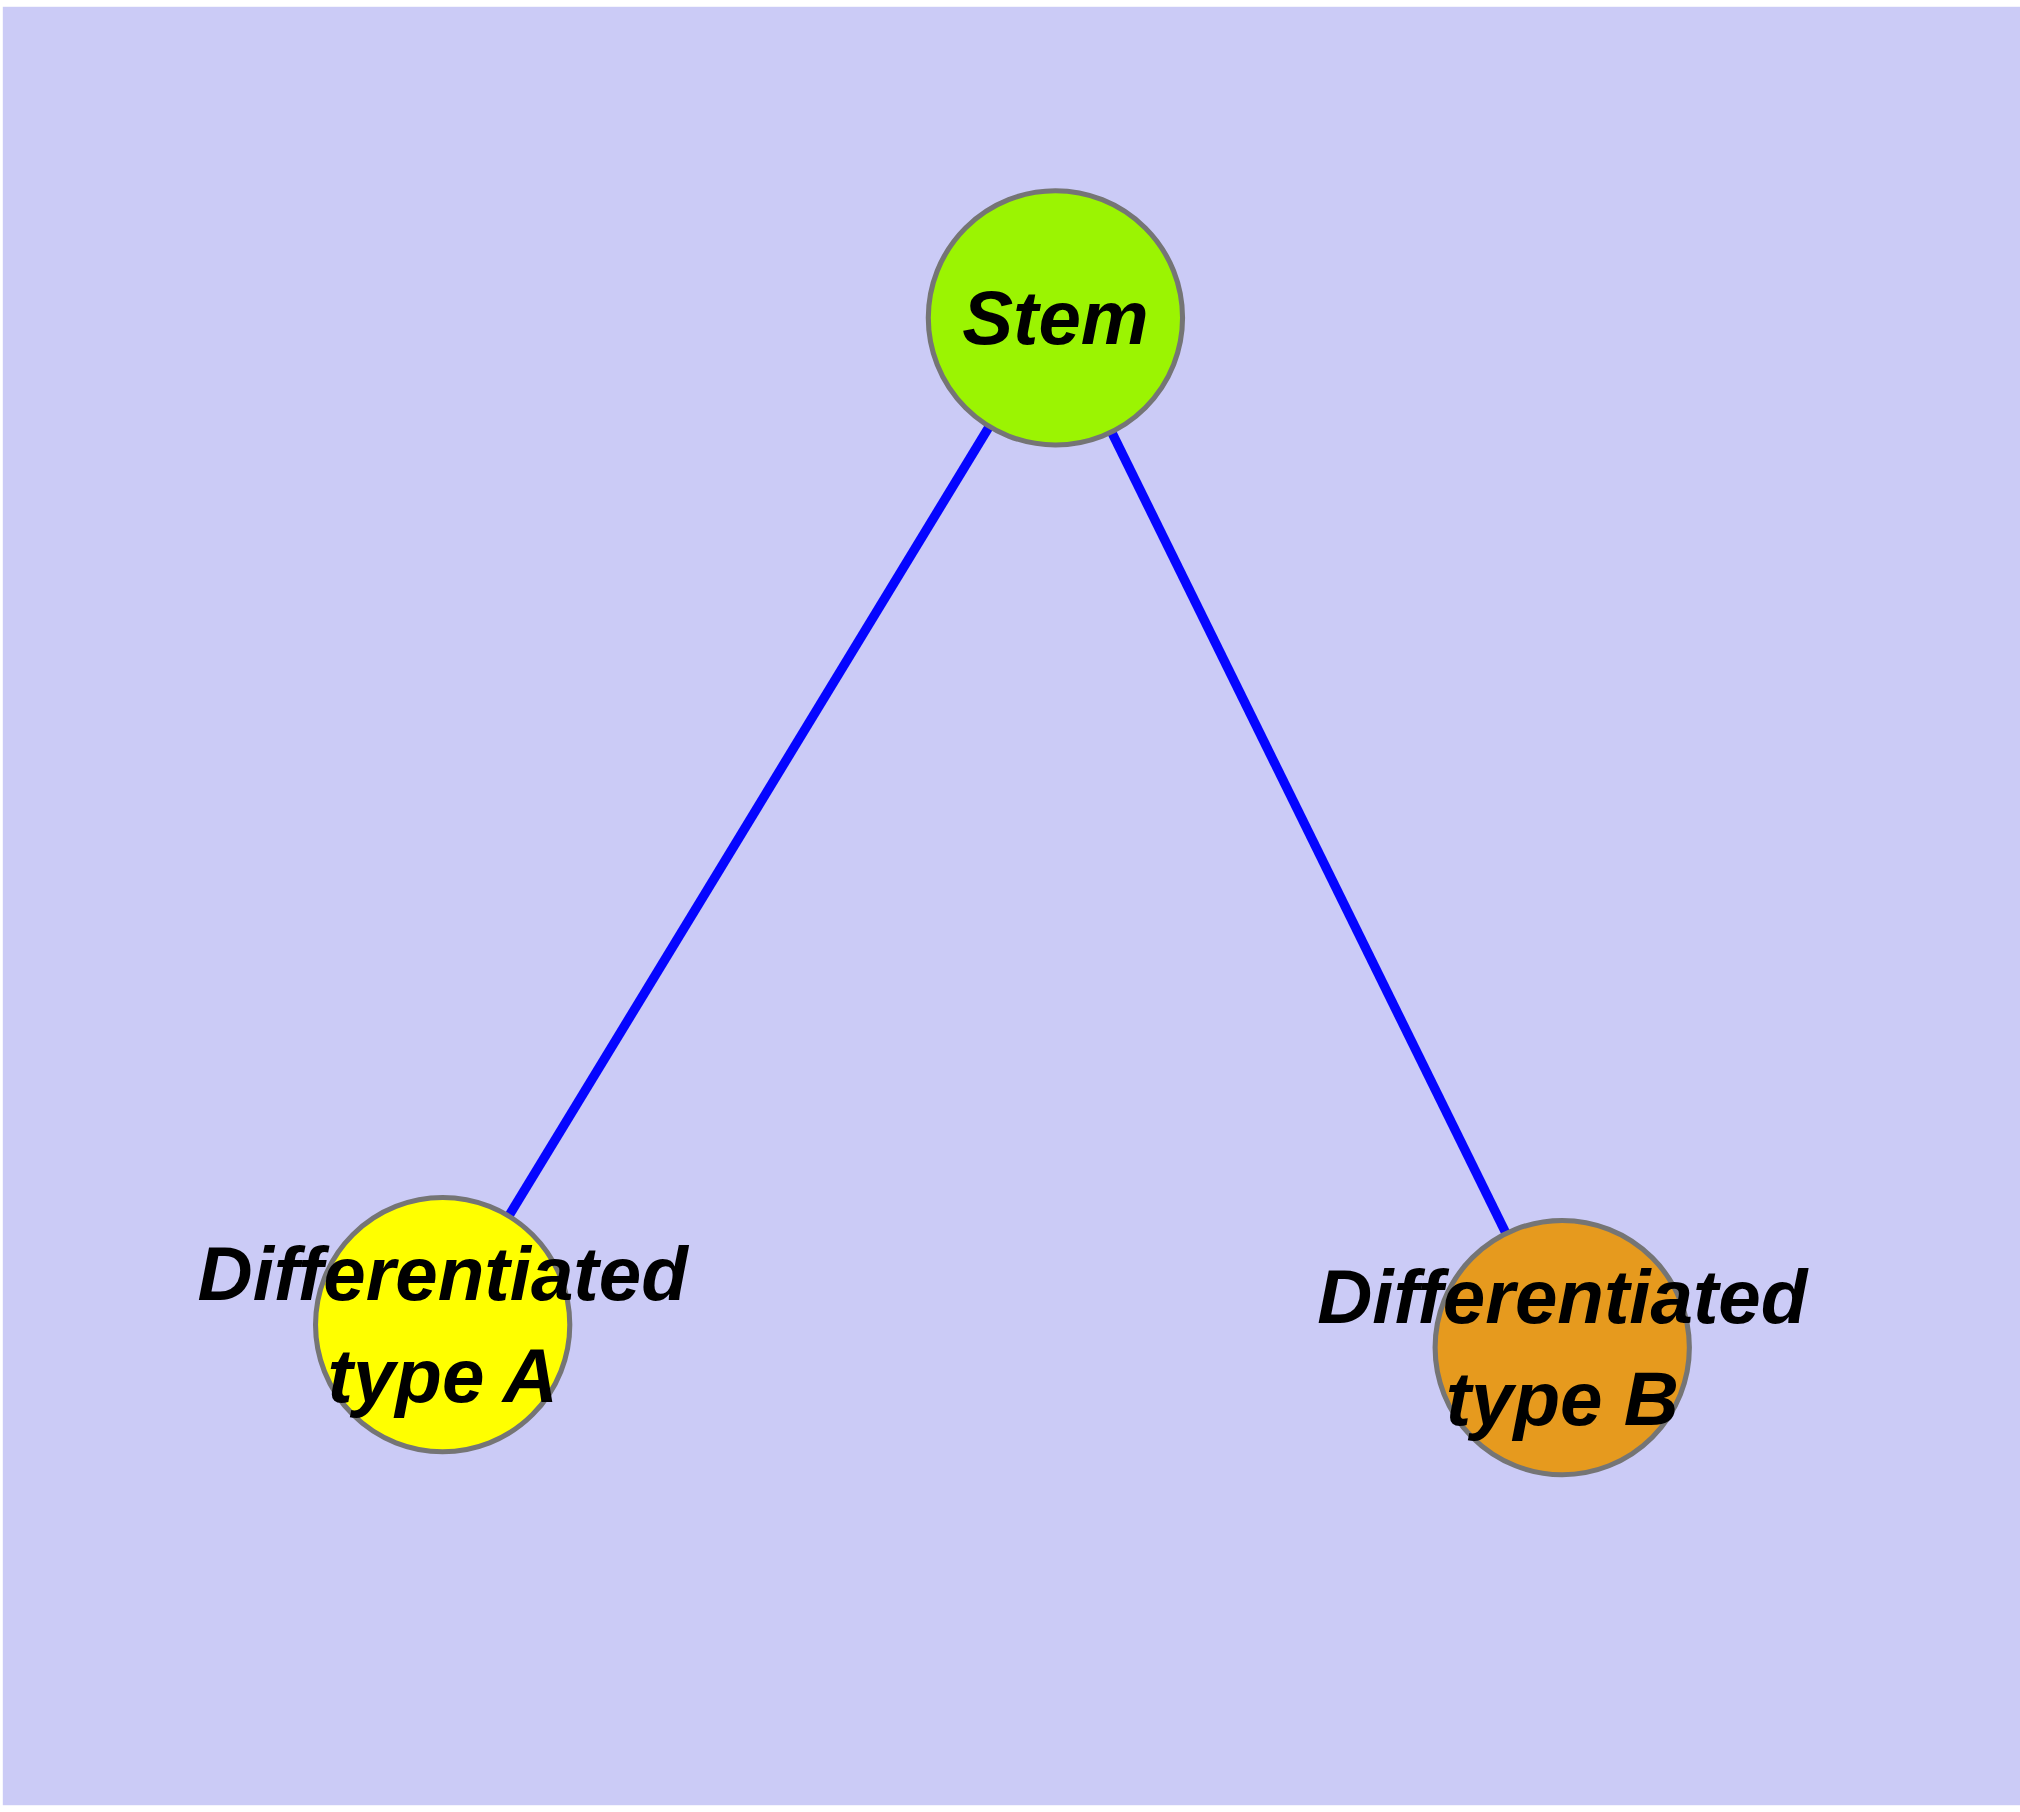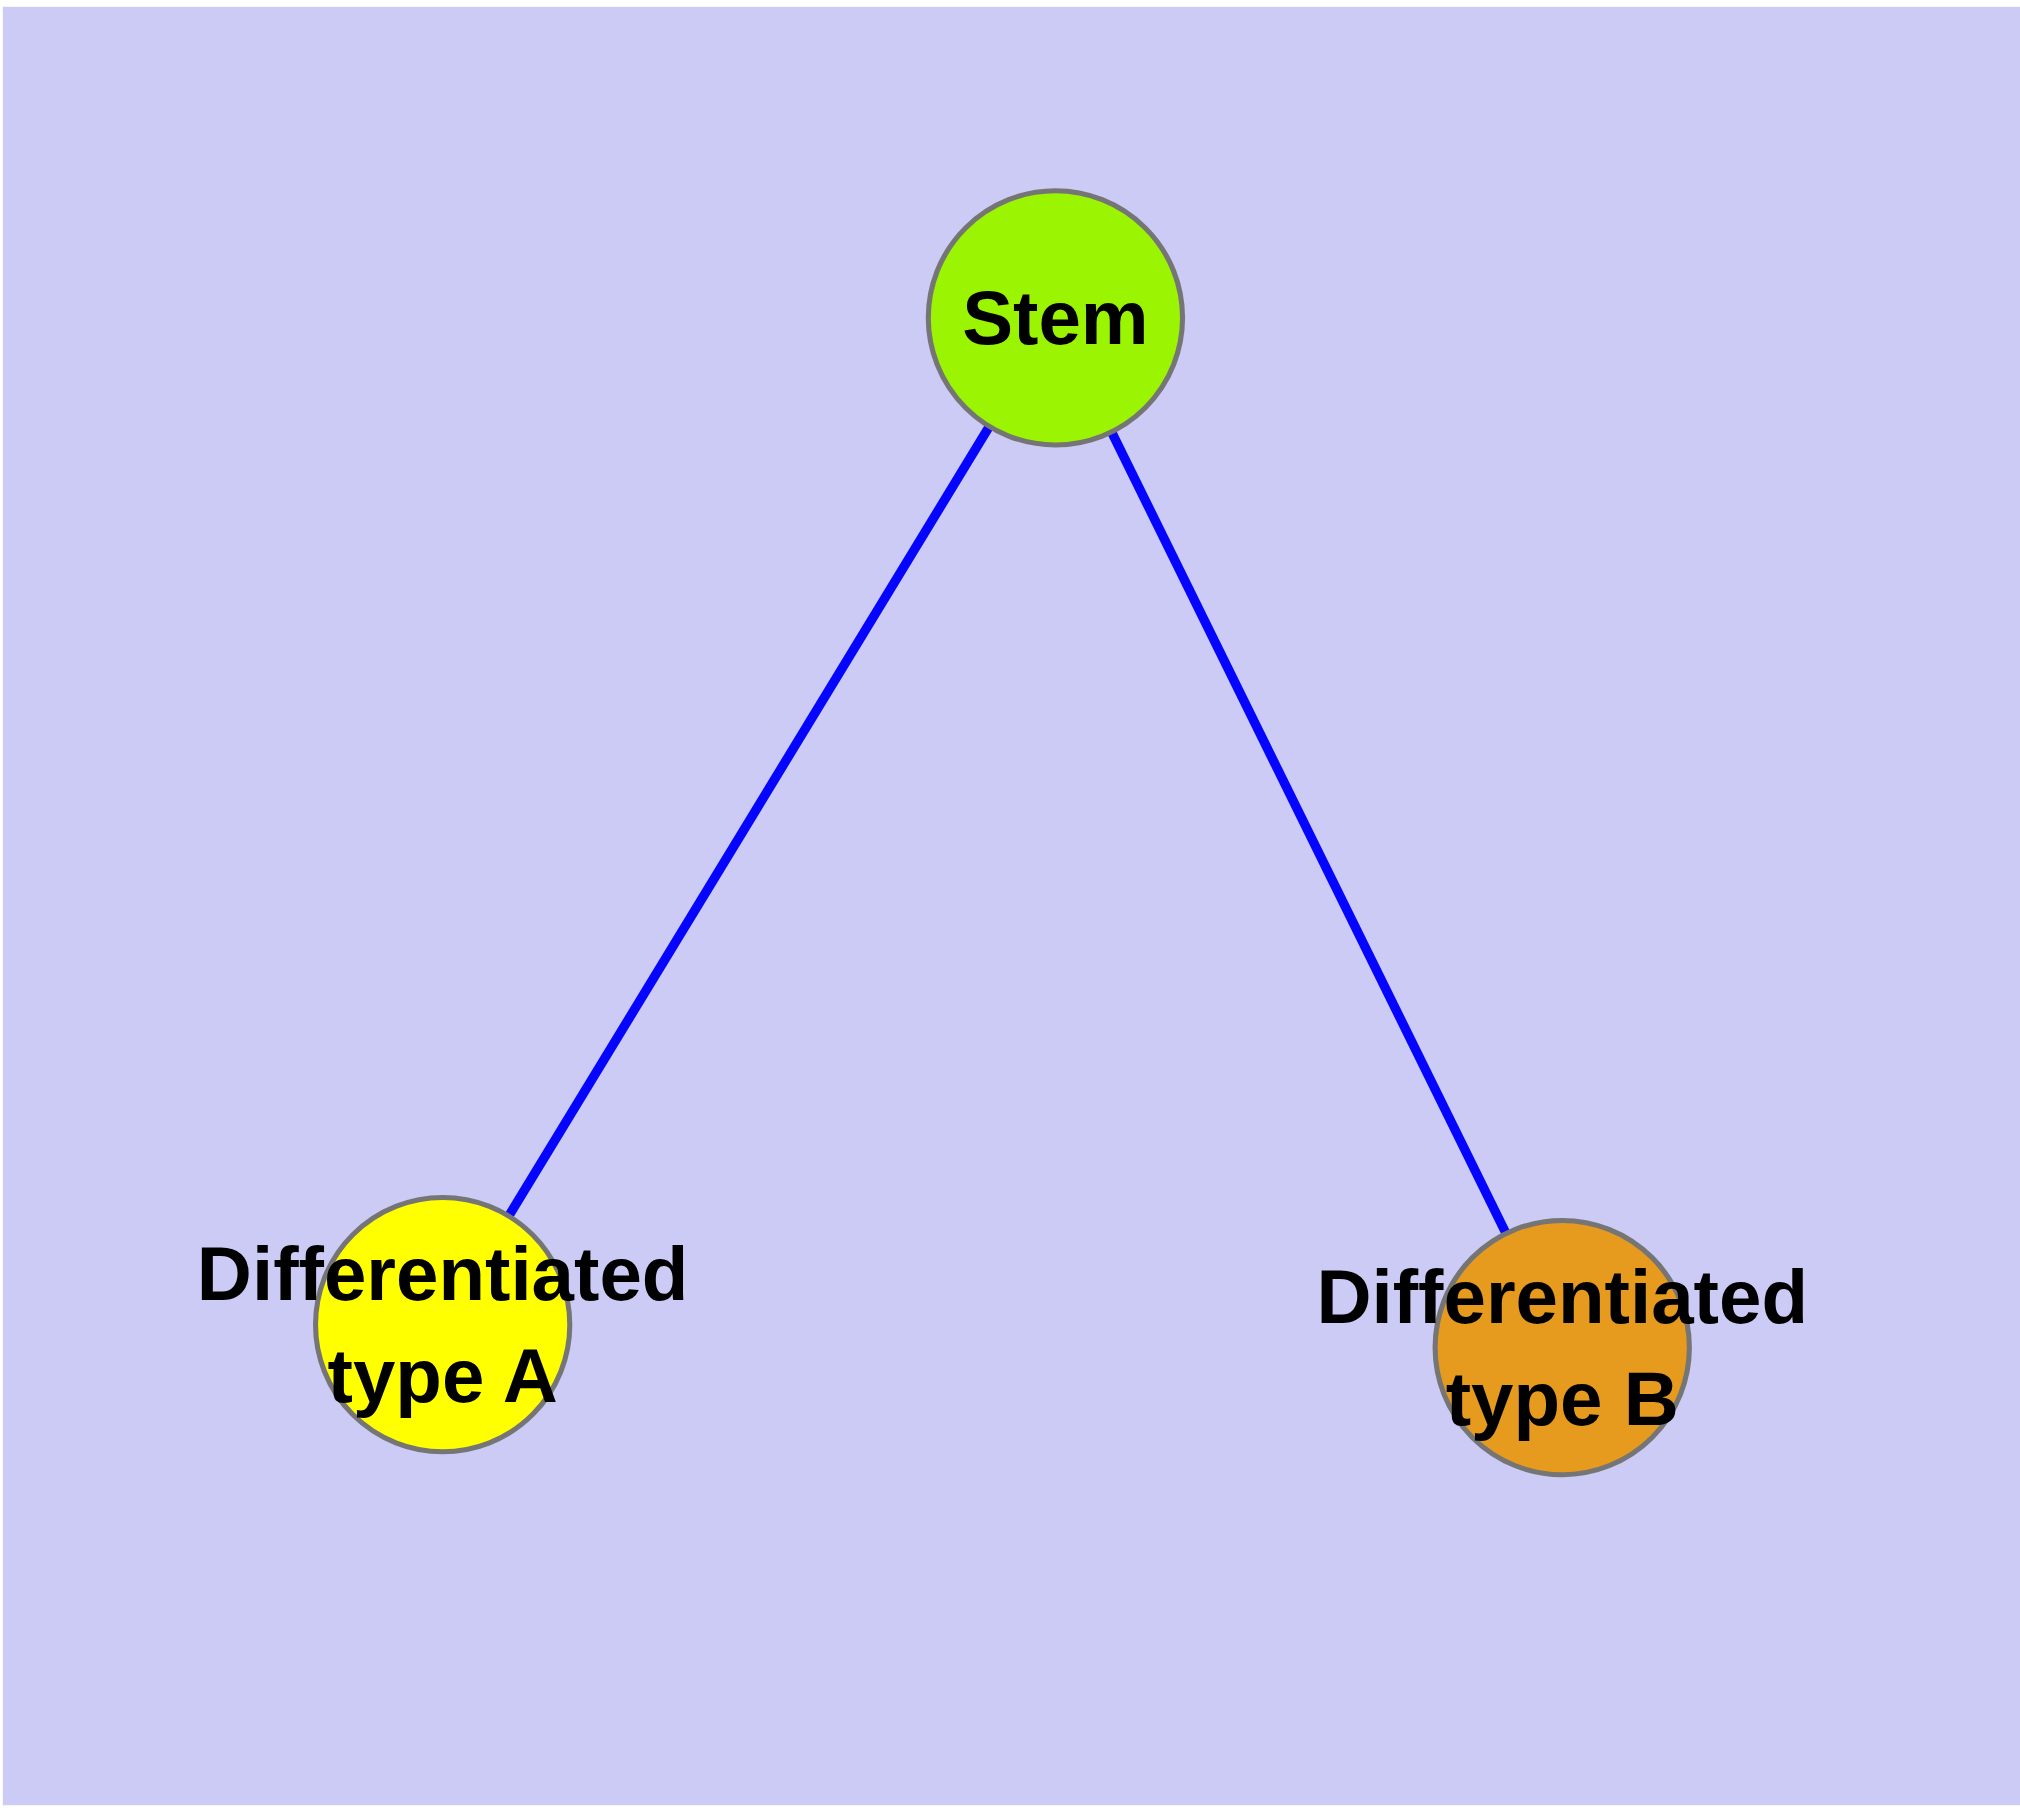--- a/index.html
+++ b/index.html
@@ -7,20 +7,21 @@
     padding: 0;
     background: #FFFFFF;
     width: 2021px;
     height: 1812px;
     overflow: hidden;
   }
   .stage {
     position: relative;
     width: 1616px;
     height: 1812px;
+    font-style: italic;
   }
   svg {
     position: absolute;
     top: 0;
     left: 0;
     display: block;
   }
   .node-label {
     font-family: "Liberation Sans", sans-serif;
     font-weight: bold;

